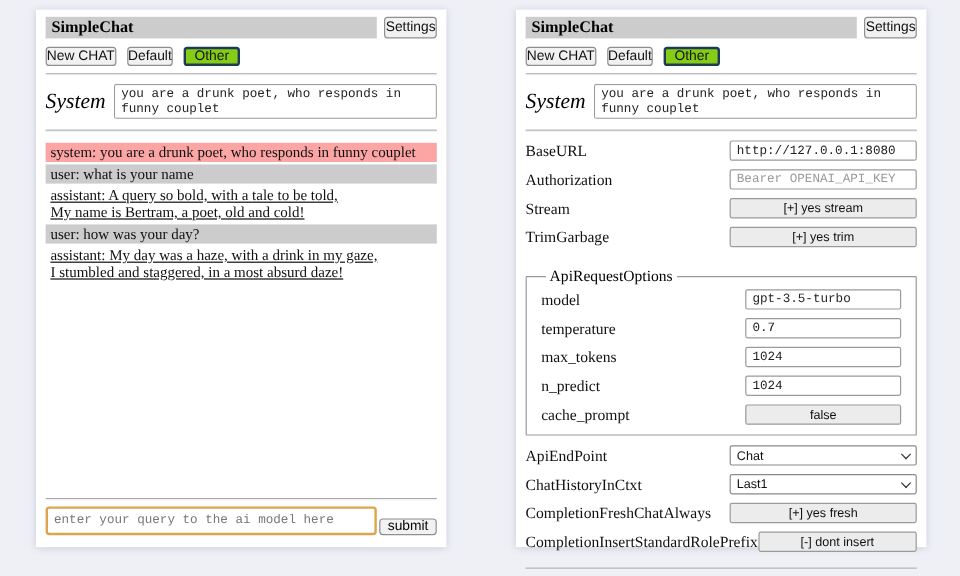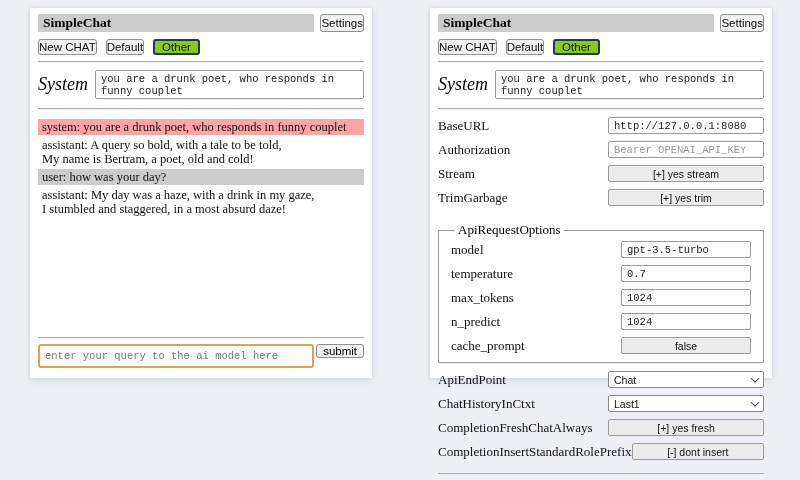--- a/index.html
+++ b/index.html
@@ -1,21 +1,21 @@
 <!DOCTYPE html>
 <html><head>
 <meta charset="utf-8">
 <style>
   * { margin:0; padding:0; box-sizing:border-box; }
   html,body { width:800px; height:480px; }
   body { background:#eef0f6; font-family:"Liberation Serif", serif; overflow:hidden; }
   .stage { position:relative; width:800px; height:480px; }
 
   .panel {
-    position:absolute; top:8px; width:342px; height:370px;
+    position:absolute; top:8px; width:342px; height:448px;
     background:#ffffff; box-shadow:0 1px 6px rgba(80,90,120,0.25);
     padding:6px 8px 10px 8px; display:flex; flex-direction:column;
   }
   .panel-left { left:30px; }
   .panel-right { left:430px; }
 
   
   .titlebar { display:flex; gap:6px; align-items:stretch; }
   .title-bg { flex:1; background:#cccccc; font-weight:bold; font-size:13.5px; padding:1px 5px; }
   .btn {
@@ -35,25 +35,25 @@
     flex:1; height:29px; resize:none;
     font-family:"Liberation Mono", monospace; font-size:10.5px;
     border:1px solid #9a9a9a; border-radius:2px; padding:2px 5px; color:#222;
   }
 
   
   .messages { margin-top:4px; }
   .msg { font-size:12.5px; line-height:1.12; padding:1px 4px; margin-bottom:2px; white-space:pre-line; color:#111; }
   .msg-system { background:#fca5a5; }
   .msg-user { background:#cccccc; }
-  .msg-assistant { background:#ffffff; }
+  .msg-assistant { background:#ffffff;text-decoration:underline; }
 
   
   .bottom { margin-top:auto; }
-  .query-row { display:flex; gap:2px; align-items:flex-start; }
+  .query-row { display:flex; gap:2px; align-items:flex-end; }
   .query-input {
     flex:1; font-family:"Liberation Mono", monospace; font-size:10.5px;
     border:1px solid #9a9a9a; border-radius:3px; padding:3px 5px; height:24px; color:#333;
   }
   .query-input::placeholder { color:#777; }
   .query-focused { border:2px solid #dca54c; }
   .submit-btn { font-family:"Liberation Sans", sans-serif; font-size:11.5px;
     background:#f1f1f1; border:1px solid #8f8f8f; border-radius:3px; padding:0 6px; }
 
   
@@ -104,20 +104,21 @@
 
     <div class="system-row">
       <span class="system-label">System</span>
       <textarea class="system-textarea" spellcheck="false" style="">you are a drunk poet, who responds in funny couplet</textarea>
     </div>
 
     <hr>
 
     <div class="messages">
       <div class="msg msg-system">system: you are a drunk poet, who responds in funny couplet</div>
+      <div class="msg msg-user">user: what is your name</div>
       <div class="msg msg-assistant">assistant: A query so bold, with a tale to be told,
 My name is Bertram, a poet, old and cold!</div>
       <div class="msg msg-user">user: how was your day?</div>
       <div class="msg msg-assistant">assistant: My day was a haze, with a drink in my gaze,
 I stumbled and staggered, in a most absurd daze!</div>
     </div>
 
     <div class="bottom">
       <hr>
       <div class="query-row">

